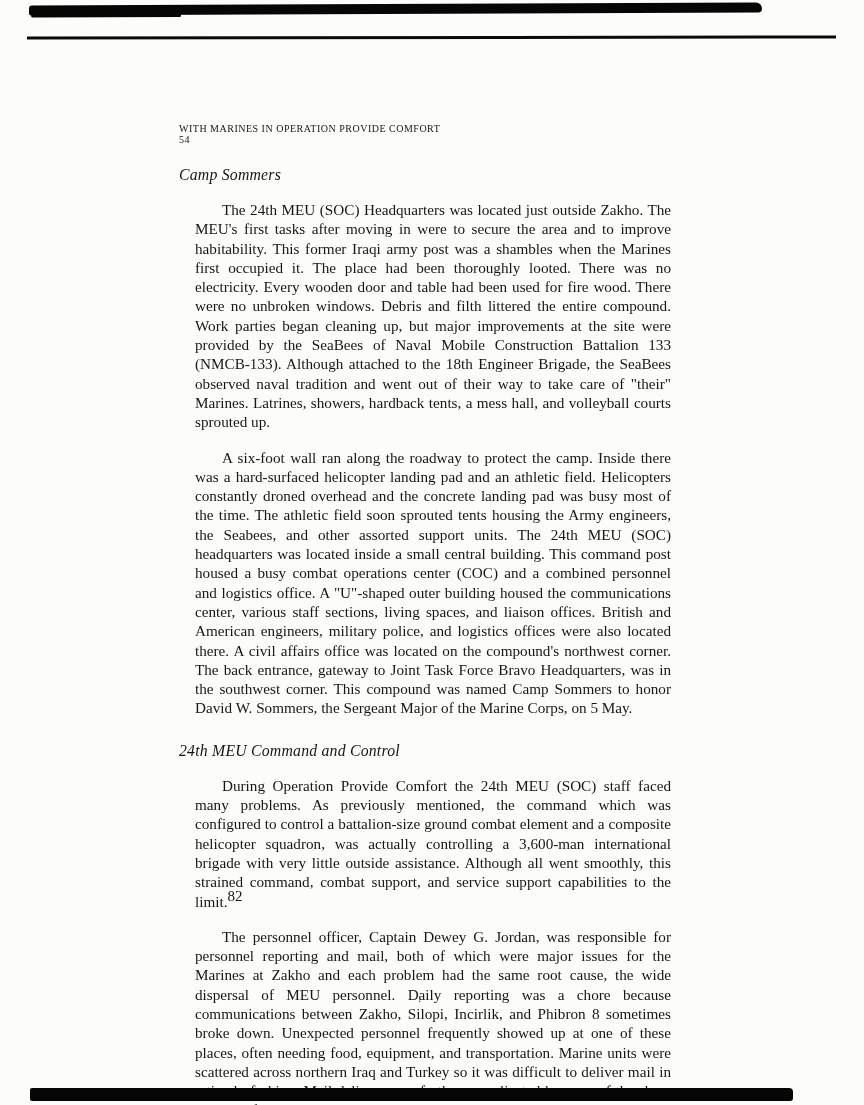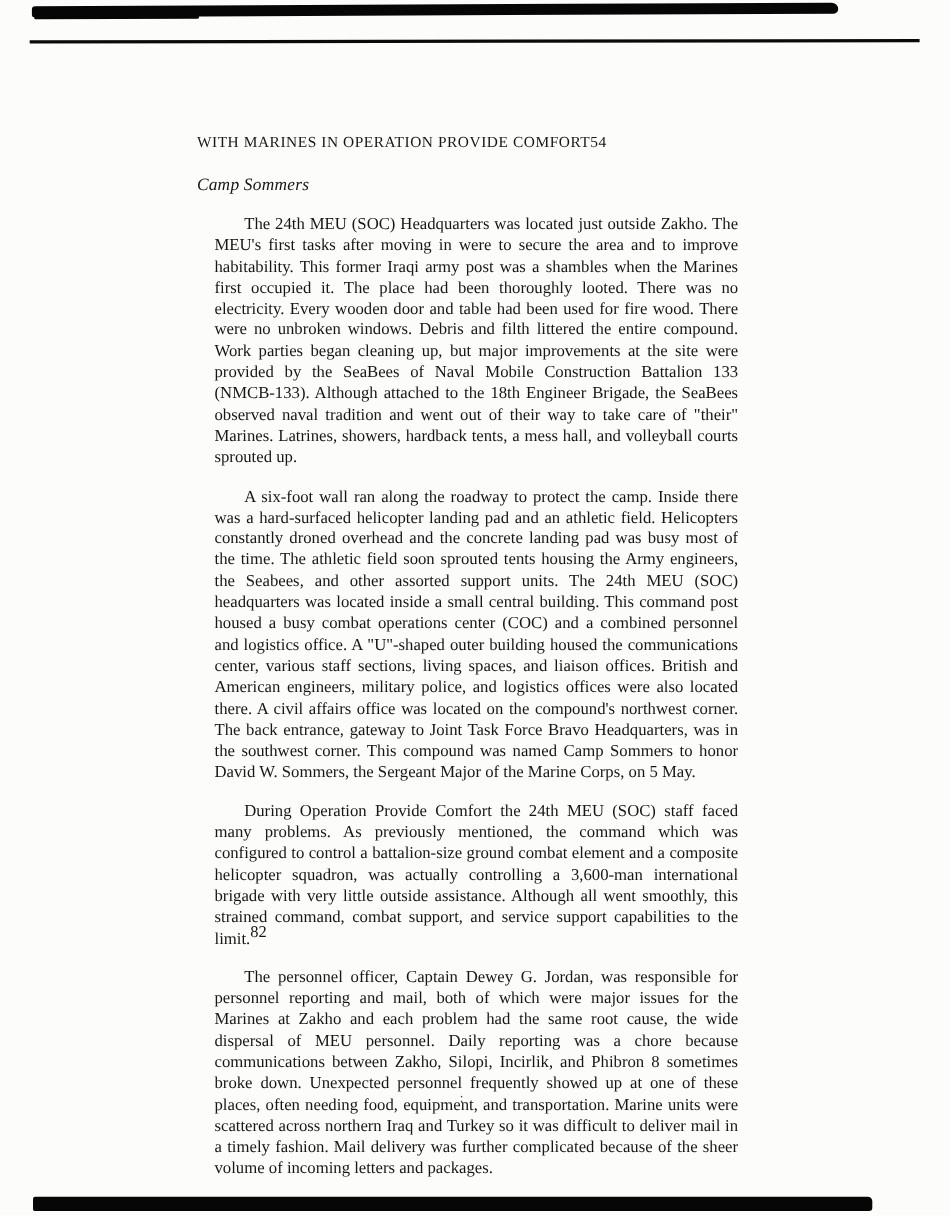--- a/index.html
+++ b/index.html
@@ -54,23 +54,25 @@
     color: #444;
     font-family: "Liberation Serif", serif;
   }
   .content {
     position: absolute;
     left: 179px; top: 123px;
     width: 508px;
   }
   .running-head {
     display: flex;
+    justify-content: space-between;
     align-items: baseline;
-    font-size: 14px;
+    font-size: 10px;
     letter-spacing: 0.5px;
+    flex-direction: column;
   }
   .heading {
     font-style: italic;
     font-weight: normal;
     font-size: 15.8px;
     text-align: left;
     letter-spacing: 0.2px;
     margin: 21px 0 15px 0;
   }
   .heading.second {
@@ -102,20 +104,21 @@
       <span>WITH MARINES IN OPERATION PROVIDE COMFORT</span>
       <span>54</span>
     </header>
 
     <h2 class="heading">Camp Sommers</h2>
 
     <p class="body-par"><span>The 24th MEU (SOC) Headquarters was located just outside Zakho. The MEU's first tasks after moving in were to secure the area and to improve habitability. This former Iraqi army post was a shambles when the Marines first occupied it. The place had been thoroughly looted. There was no electricity. Every wooden door and table had been used for fire wood. There were no unbroken windows. Debris and filth littered the entire compound. Work parties began cleaning up, but major improvements at the site were provided by the SeaBees of Naval Mobile Construction Battalion 133 (NMCB-133). Although attached to the 18th Engineer Brigade, the SeaBees observed naval tradition and went out of their way to take care of "their" Marines. Latrines, showers, hardback tents, a mess hall, and volleyball courts sprouted up.</span></p>
 
     <p class="body-par"><span>A six-foot wall ran along the roadway to protect the camp. Inside there was a hard-surfaced helicopter landing pad and an athletic field. Helicopters constantly droned overhead and the concrete landing pad was busy most of the time. The athletic field soon sprouted tents housing the Army engineers, the Seabees, and other assorted support units. The 24th MEU (SOC) headquarters was located inside a small central building. This command post housed a busy combat operations center (COC) and a combined personnel and logistics office. A "U"-shaped outer building housed the communications center, various staff sections, living spaces, and liaison offices. British and American engineers, military police, and logistics offices were also located there. A civil affairs office was located on the compound's northwest corner. The back entrance, gateway to Joint Task Force Bravo Headquarters, was in the southwest corner. This compound was named Camp Sommers to honor David W. Sommers, the Sergeant Major of the Marine Corps, on 5 May.</span></p>
 
+    <h2 class="heading second">24th MEU Command and Control</h2>
 
     <p class="body-par"><span>During Operation Provide Comfort the 24th MEU (SOC) staff faced many problems. As previously mentioned, the command which was configured to control a battalion-size ground combat element and a composite helicopter squadron, was actually controlling a 3,600-man international brigade with very little outside assistance. Although all went smoothly, this strained command, combat support, and service support capabilities to the limit.</span><sup class="fn">82</sup></p>
 
     <p class="body-par"><span>The personnel officer, Captain Dewey G. Jordan, was responsible for personnel reporting and mail, both of which were major issues for the Marines at Zakho and each problem had the same root cause, the wide dispersal of MEU personnel. Daily reporting was a chore because communications between Zakho, Silopi, Incirlik, and Phibron 8 sometimes broke down. Unexpected personnel frequently showed up at one of these places, often needing food, equipment, and transportation. Marine units were scattered across northern Iraq and Turkey so it was difficult to deliver mail in a timely fashion. Mail delivery was further complicated because of the sheer volume of incoming letters and packages.</span></p>
 
   </div>
 
   <span class="scan-speck">:</span>
 
   <div class="scan-bar-bottom"></div>

